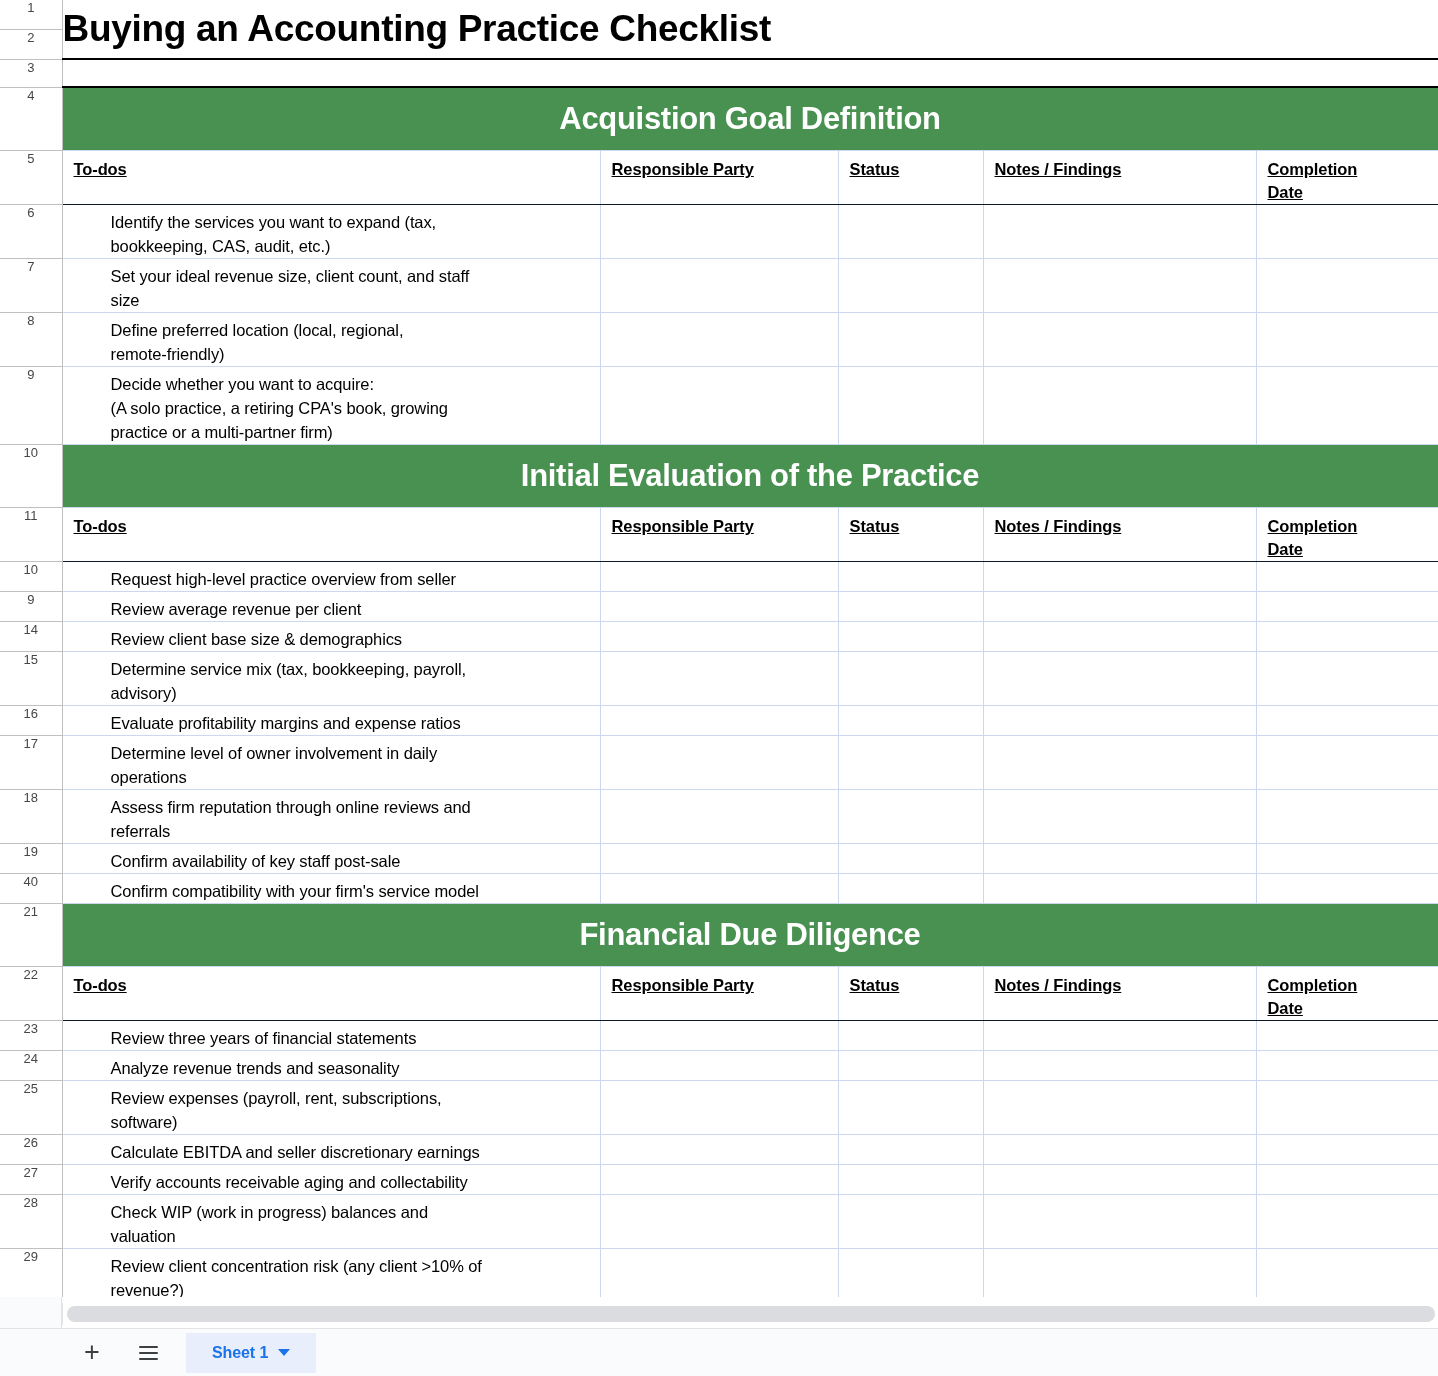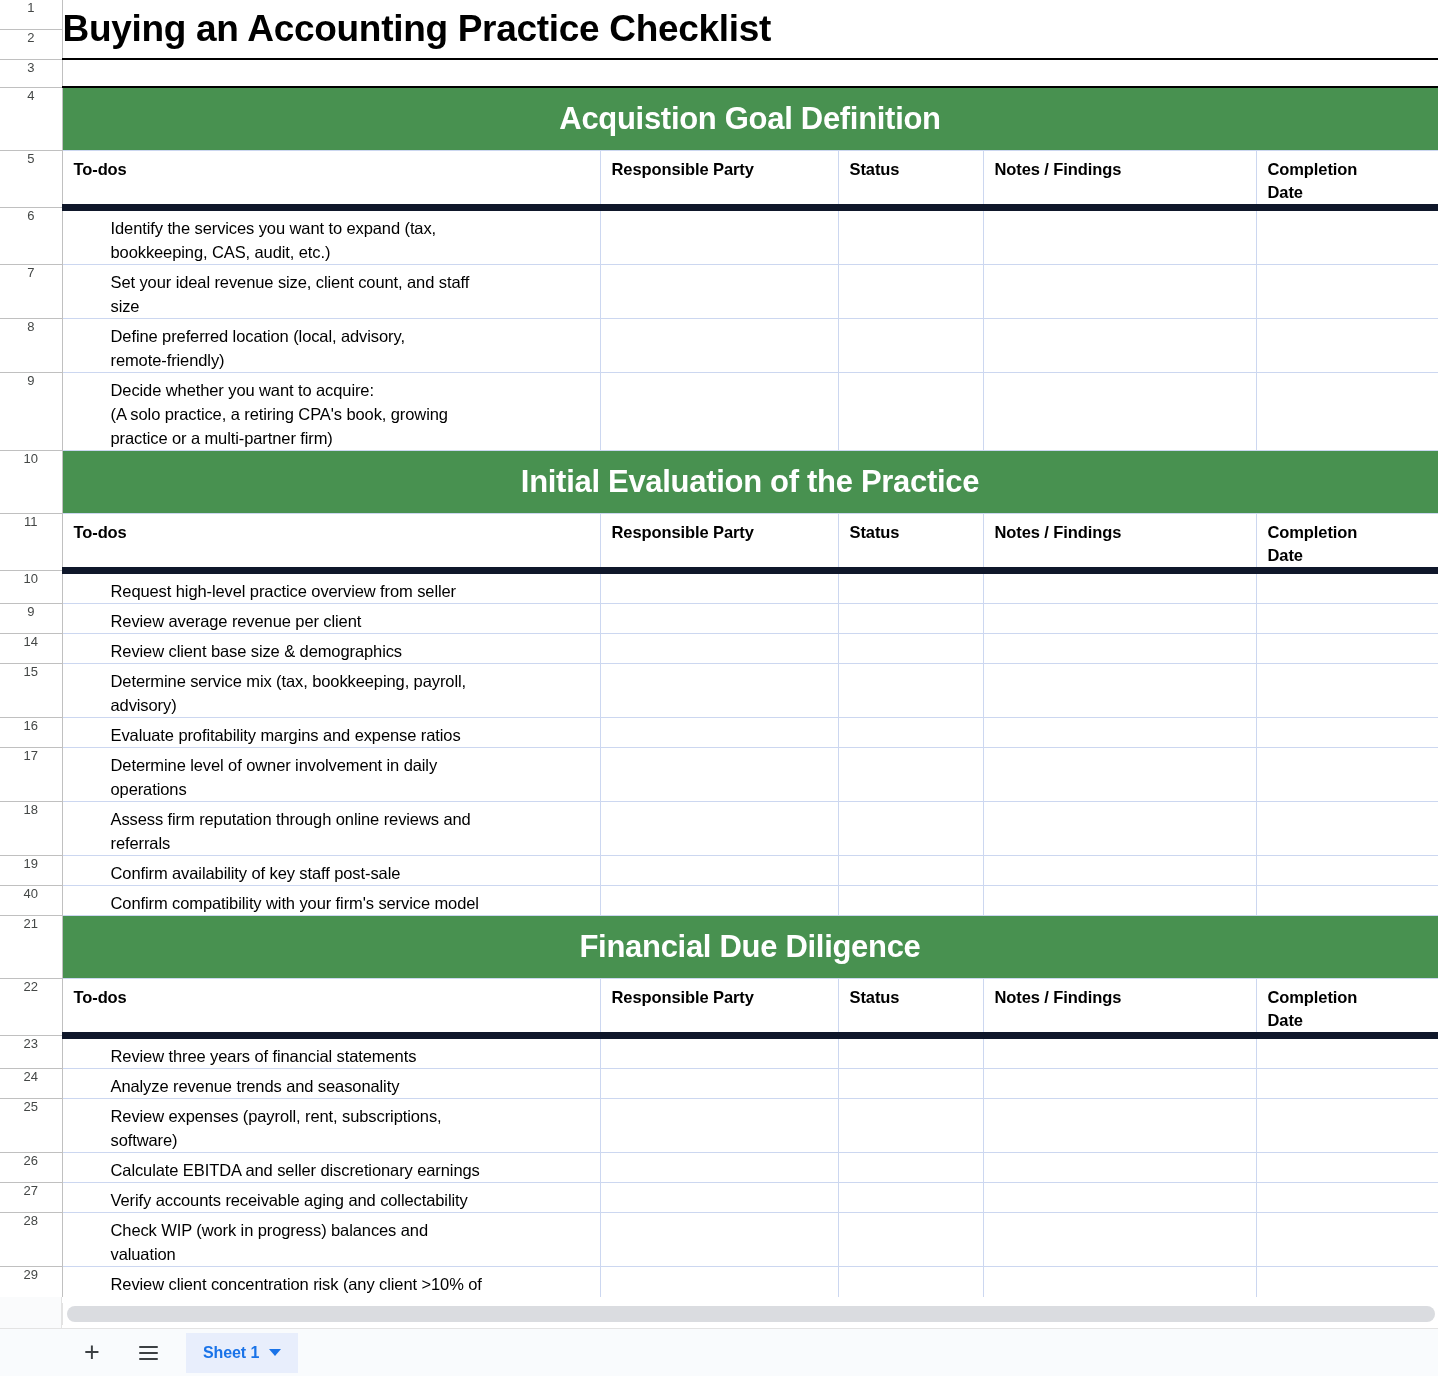--- a/index.html
+++ b/index.html
@@ -101,23 +101,24 @@
     color: #ffffff;
     font-size: 31px;
     font-weight: bold;
     letter-spacing: -0.3px;
     white-space: nowrap;
   }
 
   
   .hdr-cell {
     border-right: 1px solid #ccd7f0;
-    border-bottom: 7px solid #0f172a;
+    border-bottom: 1px solid #0f172a;
     background:#fff;
     height: 53px;
+    text-decoration: underline;
   }
   .hdrtext {
     padding: 7px 0 0 11px;
     font-size: 16.5px;
     font-weight: bold;
     line-height: 23px;
     color: #000;
     letter-spacing: -0.1px;
     white-space: pre-line;
   }
@@ -159,21 +160,21 @@
     cursor: pointer;
     color: #444746;
   }
   .sb-btn:first-child { margin-left: 72px; }
   .plus-glyph { font-size: 27px; line-height: 27px; font-weight: 300; color:#3c4043; }
   .ham { width: 19px; height: 14px; display:flex; flex-direction:column; justify-content:space-between; }
   .ham i { display:block; height: 2px; background:#3c4043; border-radius:1px; }
   .sheet-tab {
     margin-left: 18px;
     height: 40px;
-    padding: 0 17px;
+    padding: 0 26px;
     display: flex; align-items: center; gap: 10px;
     background: #e8eefc;
     color: #1a73e8;
     font-size: 16px;
     font-weight: bold;
     cursor: pointer;
     letter-spacing: -0.1px;
   }
   .caret {
     width: 0; height: 0;
@@ -258,21 +259,21 @@
 size</div>
             </td>
           <td class="c c-resp"></td>
           <td class="c c-status"></td>
           <td class="c c-notes"></td>
           <td class="c c-date"></td>
         </tr>
         <tr>
           <td class="rownum" style="height:50px">8</td>
           <td class="c c-todo">
-              <div class="celltext">Define preferred location (local, advisory,
+              <div class="celltext">Define preferred location (local, regional,
 remote-friendly)</div>
             </td>
           <td class="c c-resp"></td>
           <td class="c c-status"></td>
           <td class="c c-notes"></td>
           <td class="c c-date"></td>
         </tr>
         <tr>
           <td class="rownum" style="height:75px">9</td>
           <td class="c c-todo">

